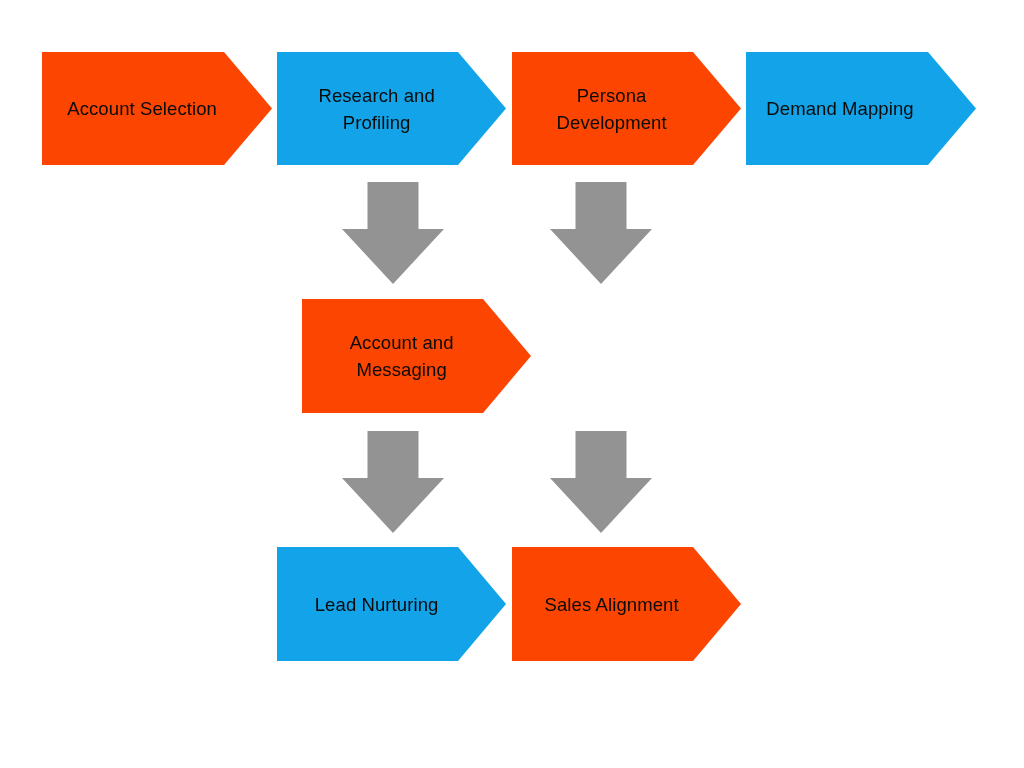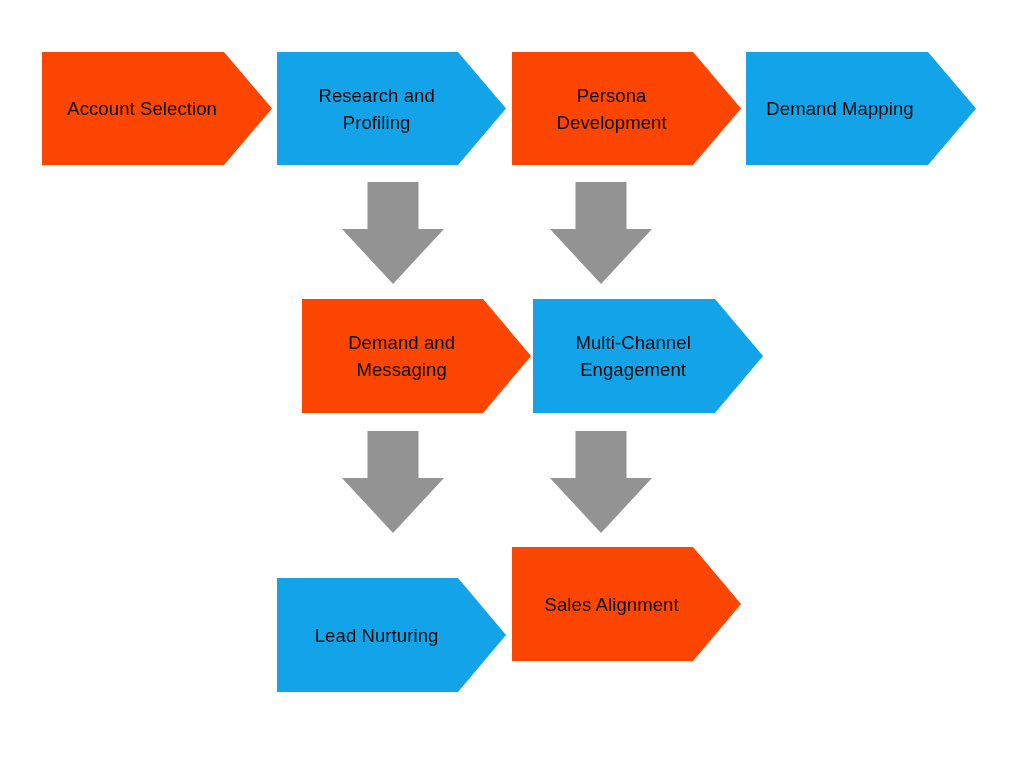--- a/index.html
+++ b/index.html
@@ -51,28 +51,24 @@
 Profiling</span>
     </div>
     <div class="chevron" style="left: 512px; top: 52px; width: 229px; height: 113px; background: rgb(251, 69, 1); clip-path: polygon(0px 0px, calc(100% - 48px) 0px, 100% 50%, calc(100% - 48px) 100%, 0px 100%);">
       <span class="label" style="color: rgb(11, 11, 11); margin-right: 29.76px;">Persona
 Development</span>
     </div>
     <div class="chevron" style="left: 746px; top: 52px; width: 230px; height: 113px; background: rgb(18, 163, 232); clip-path: polygon(0px 0px, calc(100% - 48px) 0px, 100% 50%, calc(100% - 48px) 100%, 0px 100%);">
       <span class="label" style="color: rgb(11, 11, 11); margin-right: 42px;">Demand Mapping</span>
     </div>
     <div class="chevron" style="left: 302px; top: 299px; width: 229px; height: 114px; background: rgb(251, 69, 1); clip-path: polygon(0px 0px, calc(100% - 48px) 0px, 100% 50%, calc(100% - 48px) 100%, 0px 100%);">
-      <span class="label" style="color: rgb(11, 11, 11); margin-right: 29.76px;">Demand and
+      <span class="label" style="color: rgb(11, 11, 11); margin-right: 29.76px;">Account and
 Messaging</span>
     </div>
-    <div class="chevron" style="left: 533px; top: 299px; width: 230px; height: 114px; background: rgb(18, 163, 232); clip-path: polygon(0px 0px, calc(100% - 48px) 0px, 100% 50%, calc(100% - 48px) 100%, 0px 100%);">
-      <span class="label" style="color: rgb(11, 11, 11); margin-right: 29.76px;">Multi-Channel
-Engagement</span>
-    </div>
-    <div class="chevron" style="left: 277px; top: 547px; width: 229px; height: 114px; background: rgb(18, 163, 232); clip-path: polygon(0px 0px, calc(100% - 48px) 0px, 100% 50%, calc(100% - 48px) 100%, 0px 100%); margin-top: 31px;">
+    <div class="chevron" style="left: 277px; top: 547px; width: 229px; height: 114px; background: rgb(18, 163, 232); clip-path: polygon(0px 0px, calc(100% - 48px) 0px, 100% 50%, calc(100% - 48px) 100%, 0px 100%);">
       <span class="label" style="color: rgb(11, 11, 11); margin-right: 29.76px;">Lead Nurturing</span>
     </div>
     <div class="chevron" style="left: 512px; top: 547px; width: 229px; height: 114px; background: rgb(251, 69, 1); clip-path: polygon(0px 0px, calc(100% - 48px) 0px, 100% 50%, calc(100% - 48px) 100%, 0px 100%);">
       <span class="label" style="color: rgb(11, 11, 11); margin-right: 29.76px;">Sales Alignment</span>
     </div>
     <div class="arrow-down" style="left: 342px; top: 182px; width: 102px; height: 102px;">
       <svg width="102" height="102" viewBox="0 0 100 100">
         <path d="M25 0 L75 0 L75 46 L100 46 L50 100 L0 46 L25 46 Z" fill="#939393"></path>
       </svg>
     </div>

